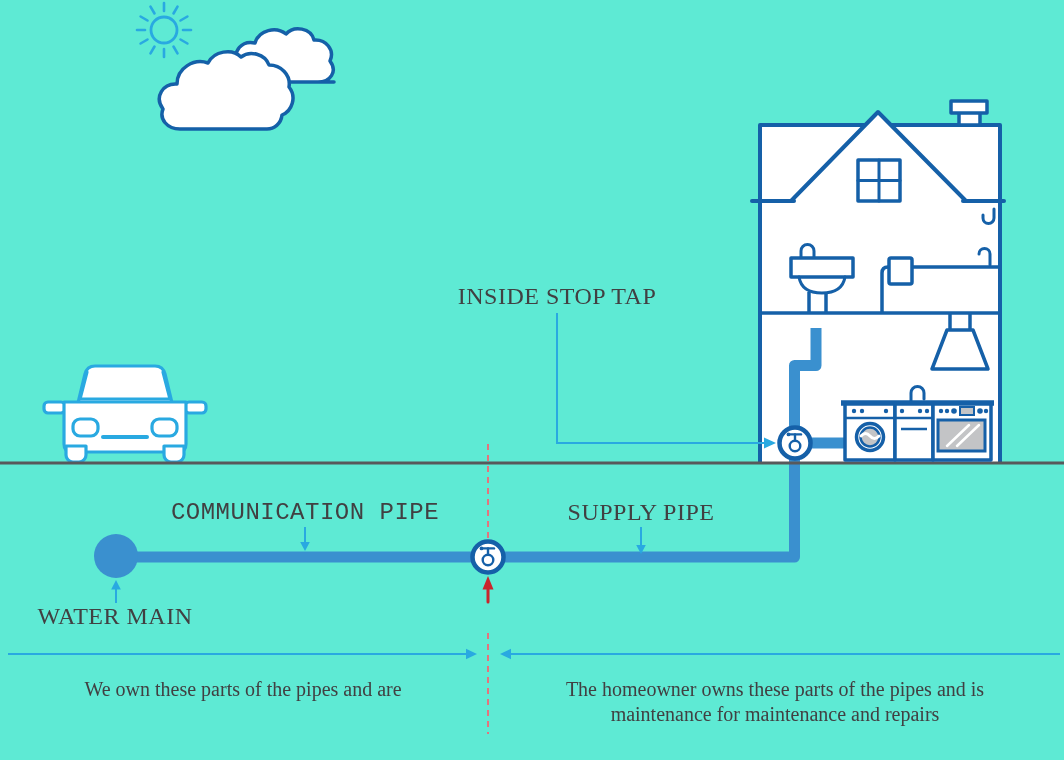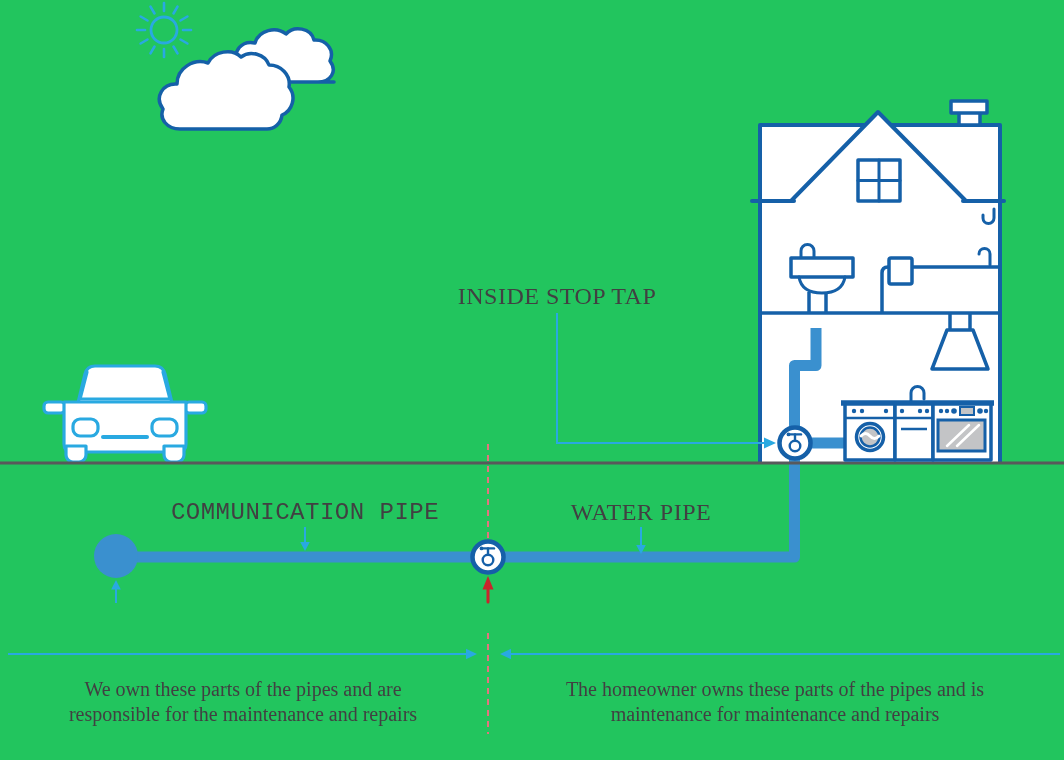--- a/index.html
+++ b/index.html
@@ -1,20 +1,20 @@
 <!DOCTYPE html>
 <html style="--dark: #1560a8; --light: #29a9e1; --pipe: #3a90cf; --ground: #58595b; --red: #c9252c; --dashred: #e4737e; --text: #414042; --gray: #c3c4c6;"><head>
 <meta charset="utf-8">
 <style>
   :root{
     --dark:#1560a8; --light:#29a9e1; --pipe:#3a90cf; --ground:#58595b;
     --red:#c9252c; --dashred:#e4737e; --text:#414042; --gray:#c3c4c6;
   }
   html,body{margin:0;padding:0;background:#fff;}
-  .stage{position:relative;width:1064px;height:760px;background:#22c55e;overflow:hidden;
+  .stage{position:relative;width:1064px;height:760px;background:#5eead4;overflow:hidden;
          font-family:"Liberation Serif","DejaVu Serif",serif;}
   svg{position:absolute;left:0;top:0;}
 
   
   .dk   {stroke:var(--dark);fill:none;stroke-width:4;stroke-linecap:round;stroke-linejoin:round;}
   .dkf  {stroke:var(--dark);fill:#fff;stroke-width:4;stroke-linecap:round;stroke-linejoin:round;}
   .dk3  {stroke:var(--dark);fill:none;stroke-width:3;stroke-linecap:round;stroke-linejoin:round;}
   .dk35 {stroke:var(--dark);fill:none;stroke-width:3.5;stroke-linejoin:round;}
   .dkf35{stroke:var(--dark);fill:#fff;stroke-width:3.5;stroke-linejoin:round;}
   .dot  {fill:var(--dark);stroke:none;}
@@ -203,23 +203,23 @@
     <polygon points="477,654 466,648.8 466,659.2" class="lthead"></polygon>
   </g>
   <g>
     <line x1="1060" y1="654" x2="509" y2="654" class="lt2"></line>
     <polygon points="500,654 511,648.8 511,659.2" class="lthead"></polygon>
   </g>
 </svg>
 
 <div class="lbl" style="left:557px;top:283px;">INSIDE STOP TAP</div>
 <div class="lbl" style="left:305px;top:499px;font-family:Liberation Mono, monospace;">COMMUNICATION PIPE</div>
-<div class="lbl" style="left:641px;top:499px;">WATER PIPE</div>
+<div class="lbl" style="left:641px;top:499px;">SUPPLY PIPE</div>
+<div class="lbl" style="left:115px;top:603px;">WATER MAIN</div>
 
 <div class="cap" style="left:243px;top:677px;">
   <div>We own these parts of the pipes and are</div>
-  <div>responsible for the maintenance and repairs</div>
 </div>
 <div class="cap" style="left:775px;top:677px;text-align:center;">
   <div>The homeowner owns these parts of the pipes and is</div>
   <div>maintenance for maintenance and repairs</div>
 </div>
 </div>
 
 </body></html>

